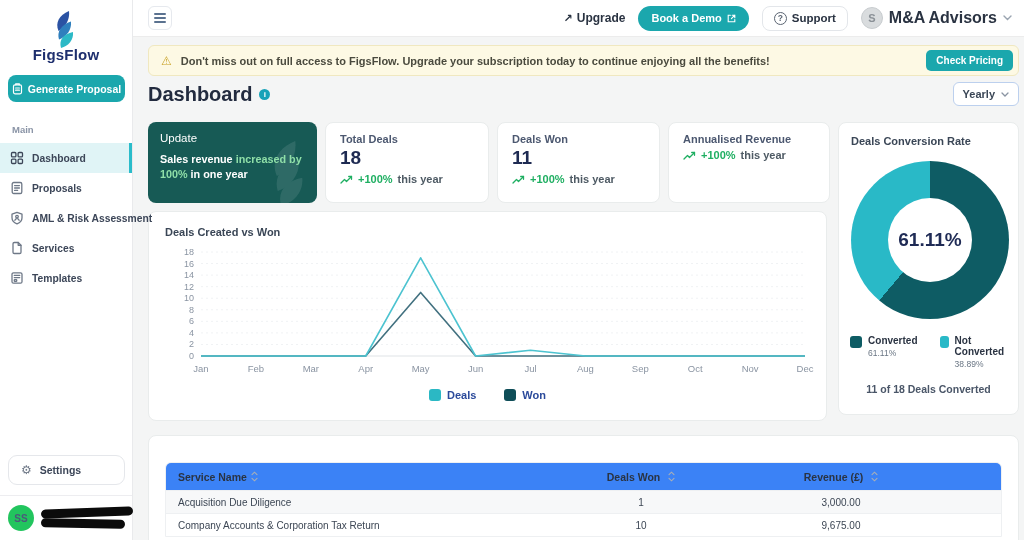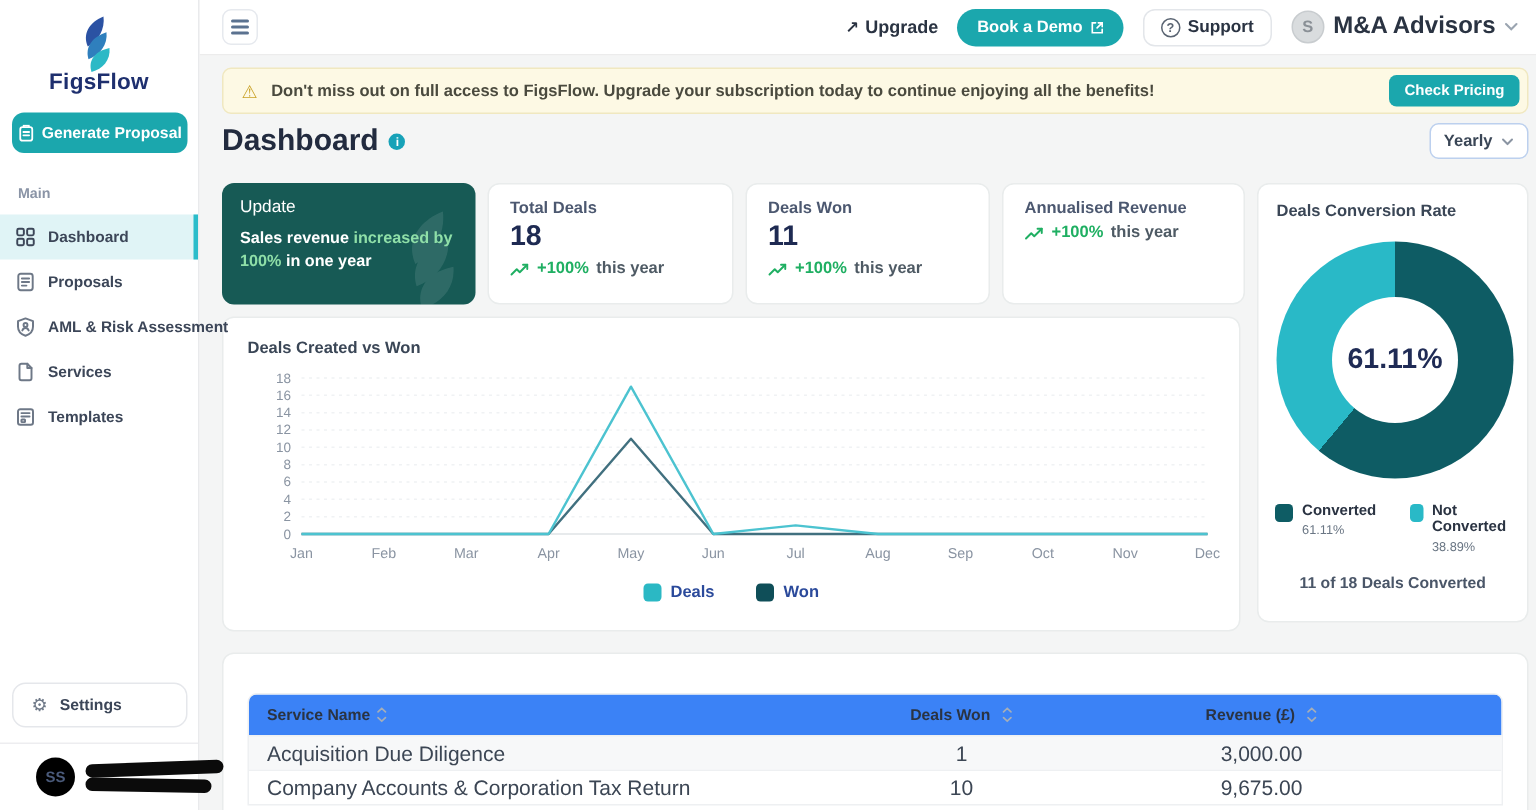--- a/index.html
+++ b/index.html
@@ -13,21 +13,21 @@
   .gen-btn { margin:12px 8px 0 8px; width:117px; height:27px; background:#1BA7AD; border:none; border-radius:8px; color:#fff; font-size:10.5px; font-weight:700; display:flex; align-items:center; justify-content:center; gap:5px; cursor:pointer; font-family:inherit; }
   .section-label { font-size:9.5px; color:#8a94a6; font-weight:700; padding:0 12px; margin-top:22px; margin-bottom:8px; }
   .side-item { display:flex; align-items:center; gap:8px; padding:0 10px; height:30px; font-size:10.3px; color:#3c4658; font-weight:600; cursor:pointer; white-space:nowrap; }
   .side-item.active { background:#e0f4f6; border-right:3px solid #2bbcca; }
   .si-icon { width:14px; height:14px; flex:0 0 14px; }
   .side-bottom { position:absolute; left:0; bottom:0; width:100%; }
   .settings-btn { margin:0 8px 10px 8px; width:117px; height:30px; background:#fff; border:1px solid #e5e7eb; border-radius:9px; display:flex; align-items:center; gap:8px; padding:0 12px; font-size:10.5px; font-weight:600; color:#3c4658; cursor:pointer; font-family:inherit; }
   .gear { font-family:"DejaVu Sans", sans-serif; color:#6e7887; font-size:12px; line-height:1; }
   .side-divider { border-top:1px solid #ededf0; }
   .user-row { display:flex; align-items:center; gap:7px; padding:9px 8px; }
-  .avatar-ss { width:26px; height:26px; border-radius:50%; background:#000000; color:#4a5a7a; font-size:10px; font-weight:700; display:flex; align-items:center; justify-content:center; flex:0 0 26px;margin-left:16px; }
+  .avatar-ss { width:26px; height:26px; border-radius:50%; background:#22c55e; color:#4a5a7a; font-size:10px; font-weight:700; display:flex; align-items:center; justify-content:center; flex:0 0 26px; }
   .redacted { display:flex; flex-direction:column; gap:2px; }
   .scribble { background:#0b0b0b; border-radius:5px; height:9px; }
   .scr1 { width:92px; transform:rotate(-2deg); }
   .scr2 { width:84px; transform:rotate(1deg); }
 
   
   .topbar { position:absolute; left:133px; top:0; right:0; height:37px; background:#fff; border-bottom:1px solid #ececec; display:flex; align-items:center; justify-content:space-between; padding:0 12px 0 15px; z-index:4; }
   .menu-btn { width:24px; height:24px; border:1px solid #e6e9ee; border-radius:6px; background:#fff; display:flex; flex-direction:column; align-items:center; justify-content:center; gap:2.5px; cursor:pointer; }
   .menu-btn i { display:block; width:12px; height:1.8px; background:#5b7290; border-radius:1px; }
   .top-right { display:flex; align-items:center; gap:13px; }
@@ -85,21 +85,21 @@
   .ll-sq { width:12px; height:12px; border-radius:3px; }
 
   
   .table-card { left:148px; top:435px; width:871px; height:130px; padding:14px 16px; }
   .tbl { margin-top:12px; border:1px solid #eef0f2; border-radius:6px 6px 0 0; overflow:hidden; }
   .t-row { display:grid; grid-template-columns:1fr 200px 200px 60px; align-items:center; }
   .t-head { background:#3b82f6; height:27px; }
   .t-head .t-cell { font-size:10.5px; font-weight:800; color:#2a3342; display:flex; align-items:center; gap:4px; }
   .t-body-row { height:23px; border-top:1px solid #eef0f2; background:#fff; }
   .t-body-row:nth-child(odd) { background:#f7f8f9; }
-  .t-cell { font-size:14px; color:#3c4654; padding:0 12px; }
+  .t-cell { font-size:10px; color:#3c4654; padding:0 12px; }
   .t-center { justify-content:center; display:flex; text-align:center; }
 </style>
 </head>
 <body>
 
 <aside class="sidebar">
   <div class="logo-wrap">
     <span>
       <svg width="42" height="42" viewBox="0 0 40 42">
         <path d="M23 1 C13 5 9 13 12.5 21 C20 17 24 9 23 1 Z" fill="#2b52a3"></path>

